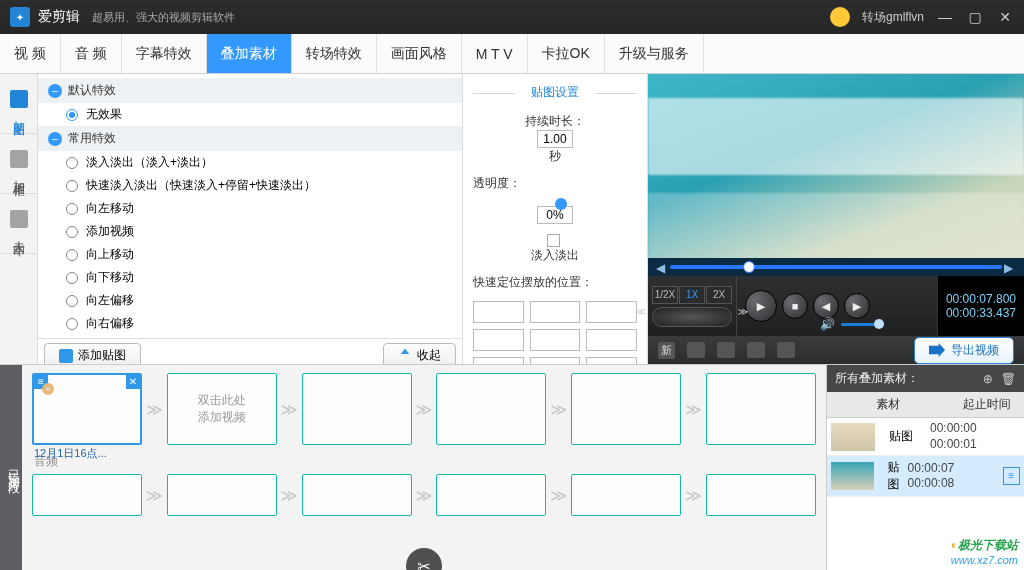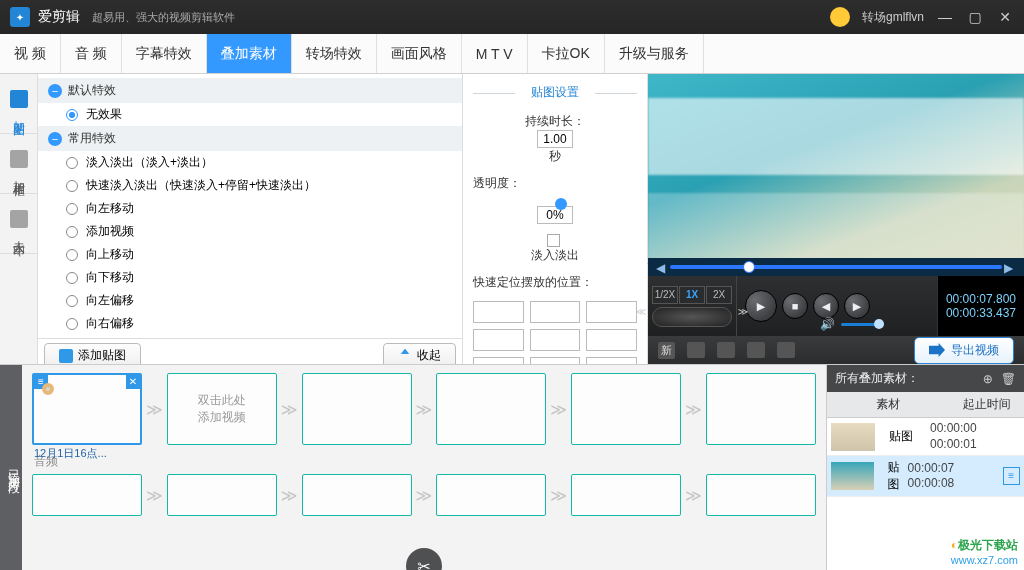--- a/index.html
+++ b/index.html
@@ -54,21 +54,21 @@
 .arrow{position:absolute;left:648px;top:262px;width:140px;height:2px;background:#ff2a2a;transform:rotate(32deg);transform-origin:left;}
 .arrow::after{content:"";position:absolute;right:-2px;top:-5px;border:6px solid transparent;border-left-color:#ff2a2a;}
 .scrub{position:absolute;left:648px;right:0;top:258px;height:18px;background:#0b2b45;display:flex;align-items:center;padding:0 6px;}
 .scrub .bar{flex:1;height:4px;background:#2b77ff;border-radius:2px;position:relative;}
 .scrub .knob{position:absolute;left:22%;top:-4px;width:12px;height:12px;border-radius:50%;background:#fff;border:1px solid #2b77ff;}
 .scrub .sbtn{width:12px;height:12px;color:#8fbce6;margin:0 2px;}
 .controls{position:absolute;left:648px;right:0;top:276px;height:60px;background:linear-gradient(#2e2f31,#1f2022);display:flex;}
 .speed{display:flex;flex-direction:column;align-items:center;justify-content:center;padding:2px 4px;border-right:1px solid #444;}
 .speed .srow{display:flex;gap:1px;}
 .speed .sp{width:26px;height:18px;background:#2a2b2d;color:#bbb;font-size:10px;display:flex;align-items:center;justify-content:center;border:1px solid #555;cursor:pointer;}
-.speed .sp.active{color:#35a3ff;font-weight:bold;}
+.speed .sp.active{color:#35a3ff;}
 .speed .jog{width:80px;height:20px;background:radial-gradient(ellipse at center,#555,#222);border-radius:10px;margin-top:3px;border:1px solid #555;position:relative;}
 .speed .jbtn{position:absolute;top:2px;width:14px;height:14px;color:#aaa;font-size:10px;text-align:center;}
 .speed .jbtn.l{left:-18px;color:#ccc;} .speed .jbtn.r{right:-18px;color:#ccc;}
 .pbtns{display:flex;align-items:center;gap:5px;padding:0 8px;}
 .cir{width:26px;height:26px;border-radius:50%;background:radial-gradient(circle at 30% 30%,#6a6c70,#2b2c2e);border:1px solid #000;display:flex;align-items:center;justify-content:center;color:#eee;cursor:pointer;font-size:11px;}
 .cir.big{width:32px;height:32px;}
 .timec{margin-left:auto;background:#000;padding:4px 8px;color:#7dd3fc;font-family:monospace;font-size:15px;text-align:right;border-left:1px solid #333;display:flex;flex-direction:column;justify-content:center;}
 .volrow{position:absolute;left:820px;right:140px;top:314px;height:20px;display:flex;align-items:center;gap:6px;color:#bbb;}
 .volrow .vtrack{flex:1;height:3px;background:#197dd6;border-radius:2px;position:relative;}
 .volrow .vthumb{position:absolute;right:0;top:-4px;width:10px;height:10px;border-radius:50%;background:#bfe0ff;}
@@ -98,21 +98,21 @@
 .rpanel .rh .ract{margin-left:auto;display:flex;gap:8px;color:#ccc;}
 .rpanel .cols{display:flex;background:#e7e8ea;border-bottom:1px solid #ccc;}
 .rpanel .cols div{flex:1;text-align:center;padding:4px 1px;font-size:12px;color:#333;margin-left:24px;}
 .rpanel .rrow{display:flex;align-items:center;padding:3px 4px;border-bottom:1px solid #eee;cursor:pointer;gap:8px;}
 .rpanel .rrow.sel{background:#d5ecff;}
 .rpanel .rrow .rth{width:44px;height:28px;background:linear-gradient(#e7dbc1,#cfc5ab);margin-right:6px;}
 .rpanel .rrow .rth.sea{background:linear-gradient(#37a6b9,#d8d0b6);}
 .rpanel .rrow .rn{flex:1;}
 .rpanel .rrow .rt{width:90px;font-size:11px;color:#444;line-height:1.3;text-align:left;}
 .rpanel .rrow .rmore{width:18px;height:18px;border:1px solid #2f98e8;color:#2f98e8;font-size:10px;text-align:center;line-height:16px;}
-.brand{position:absolute;right:6px;bottom:4px;text-align:right;}
+.brand{position:absolute;right:6px;bottom:4px;text-align:right;font-style:italic;}
 .brand .b1{color:#2da44e;font-size:18px;font-weight:bold;}
 .brand .b1 .o{color:#f3b02c;}
 .brand .b2{color:#2fa0e6;font-size:11px;}
 </style>
 </head>
 <body>
 
 <div class="app">
 
   <div class="titlebar">

